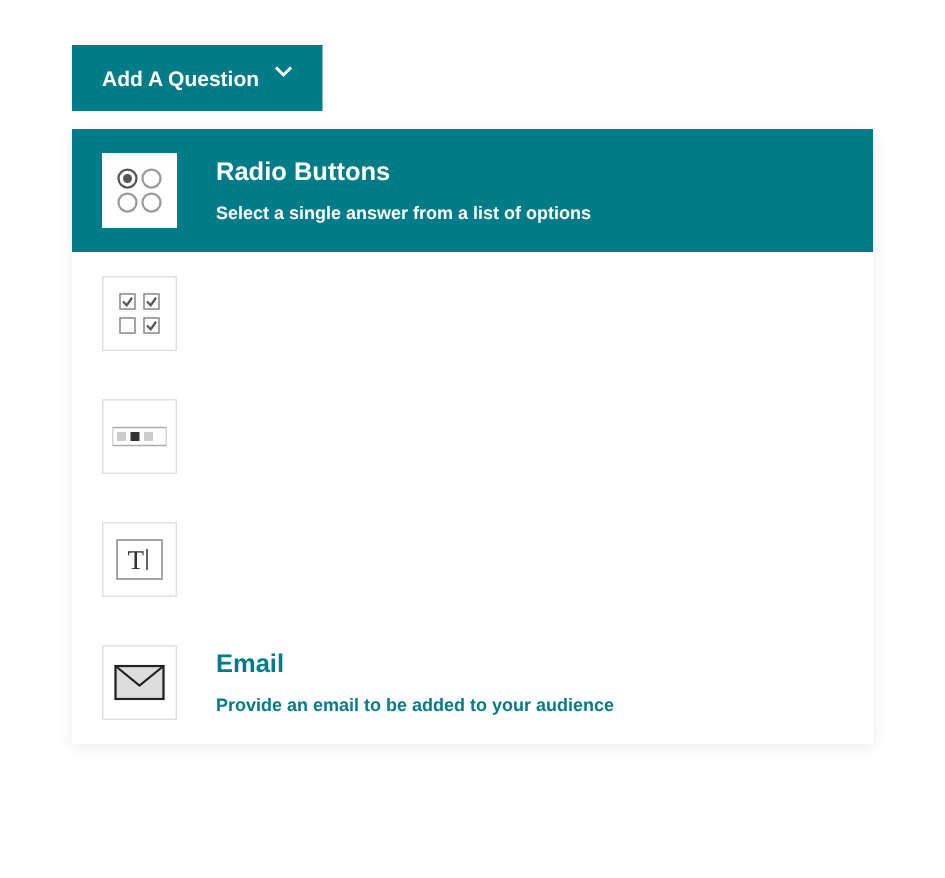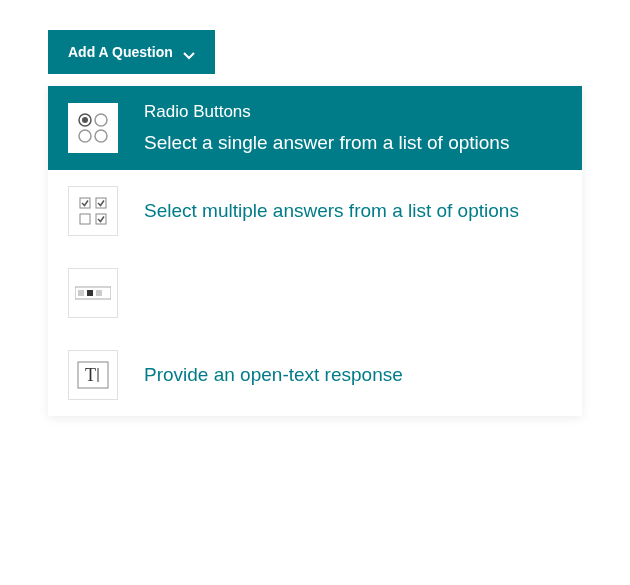--- a/index.html
+++ b/index.html
@@ -17,21 +17,21 @@
     width: 534px;
   }
   .add-btn {
     background: #007c89;
     color: #fff;
     border: none;
     padding: 14px 20px;
     font-size: 14px;
     font-weight: 600;
     display: inline-flex;
-    align-items: flex-end;
+    align-items: flex-start;
     gap: 10px;
     cursor: pointer;
   }
   .add-btn .chev {
     display: inline-flex;
   }
   .dropdown {
     margin-top: 12px;
     width: 534px;
     background: #fff;
@@ -65,26 +65,26 @@
     border: none;
   }
   .text-col {
     display: flex;
     flex-direction: column;
     gap: 10px;
   }
   .title {
     font-size: 17px;
     color: #007c89;
-    font-weight: 400;
+    font-weight: 700;
   }
   .desc {
-    font-size: 19px;
+    font-size: 12px;
     color: #007c89;
-    font-weight: 400;
+    font-weight: 700;
   }
 </style>
 </head>
 <body>
 
 <div class="container">
   <button class="add-btn">
     <span>Add A Question</span>
     <span class="chev">
       <svg width="12" height="8" viewBox="0 0 12 8">
@@ -117,21 +117,20 @@
           <rect x="2" y="2" width="10" height="10" fill="none" stroke="#888" stroke-width="1"></rect>
           <path d="M4 7 L6.5 9.5 L10 4.5" stroke="#555" stroke-width="1.5" fill="none"></path>
           <rect x="18" y="2" width="10" height="10" fill="none" stroke="#888" stroke-width="1"></rect>
           <path d="M20 7 L22.5 9.5 L26 4.5" stroke="#555" stroke-width="1.5" fill="none"></path>
           <rect x="2" y="18" width="10" height="10" fill="none" stroke="#888" stroke-width="1"></rect>
           <rect x="18" y="18" width="10" height="10" fill="none" stroke="#888" stroke-width="1"></rect>
           <path d="M20 23 L22.5 25.5 L26 20.5" stroke="#555" stroke-width="1.5" fill="none"></path>
         </svg>
       </div>
       <div class="text-col">
-        <span class="desc">Select multiple answers from a list of options</span>
       </div>
     </div>
 
     <div class="item">
       <div class="icon-box">
         <svg width="36" height="16" viewBox="0 0 36 16">
           <rect x="0" y="2" width="36" height="12" fill="none" stroke="#aaa" stroke-width="1"></rect>
           <rect x="3" y="5" width="6" height="6" fill="#ccc"></rect>
           <rect x="12" y="5" width="6" height="6" fill="#333"></rect>
           <rect x="21" y="5" width="6" height="6" fill="#ccc"></rect>
@@ -143,19 +142,30 @@
 
     <div class="item">
       <div class="icon-box">
         <svg width="32" height="28" viewBox="0 0 32 28">
           <rect x="1" y="1" width="30" height="26" fill="none" stroke="#888" stroke-width="1"></rect>
           <text x="8" y="20" font-family="serif" font-size="18" fill="#333">T</text>
           <line x1="21" y1="7" x2="21" y2="21" stroke="#333" stroke-width="1"></line>
         </svg>
       </div>
       <div class="text-col">
-        <span class="desc">Provide an open-text response</span>
       </div>
     </div>
 
+    <div class="item">
+      <div class="icon-box">
+        <svg width="34" height="24" viewBox="0 0 34 24">
+          <rect x="1" y="1" width="32" height="22" fill="#ddd" stroke="#222" stroke-width="1.5"></rect>
+          <path d="M1 1 L17 14 L33 1" fill="none" stroke="#222" stroke-width="1.5"></path>
+        </svg>
+      </div>
+      <div class="text-col">
+        <span class="title">Email</span>
+        <span class="desc">Provide an email to be added to your audience</span>
+      </div>
+    </div>
 
   </div>
 </div>
 
 </body></html>

